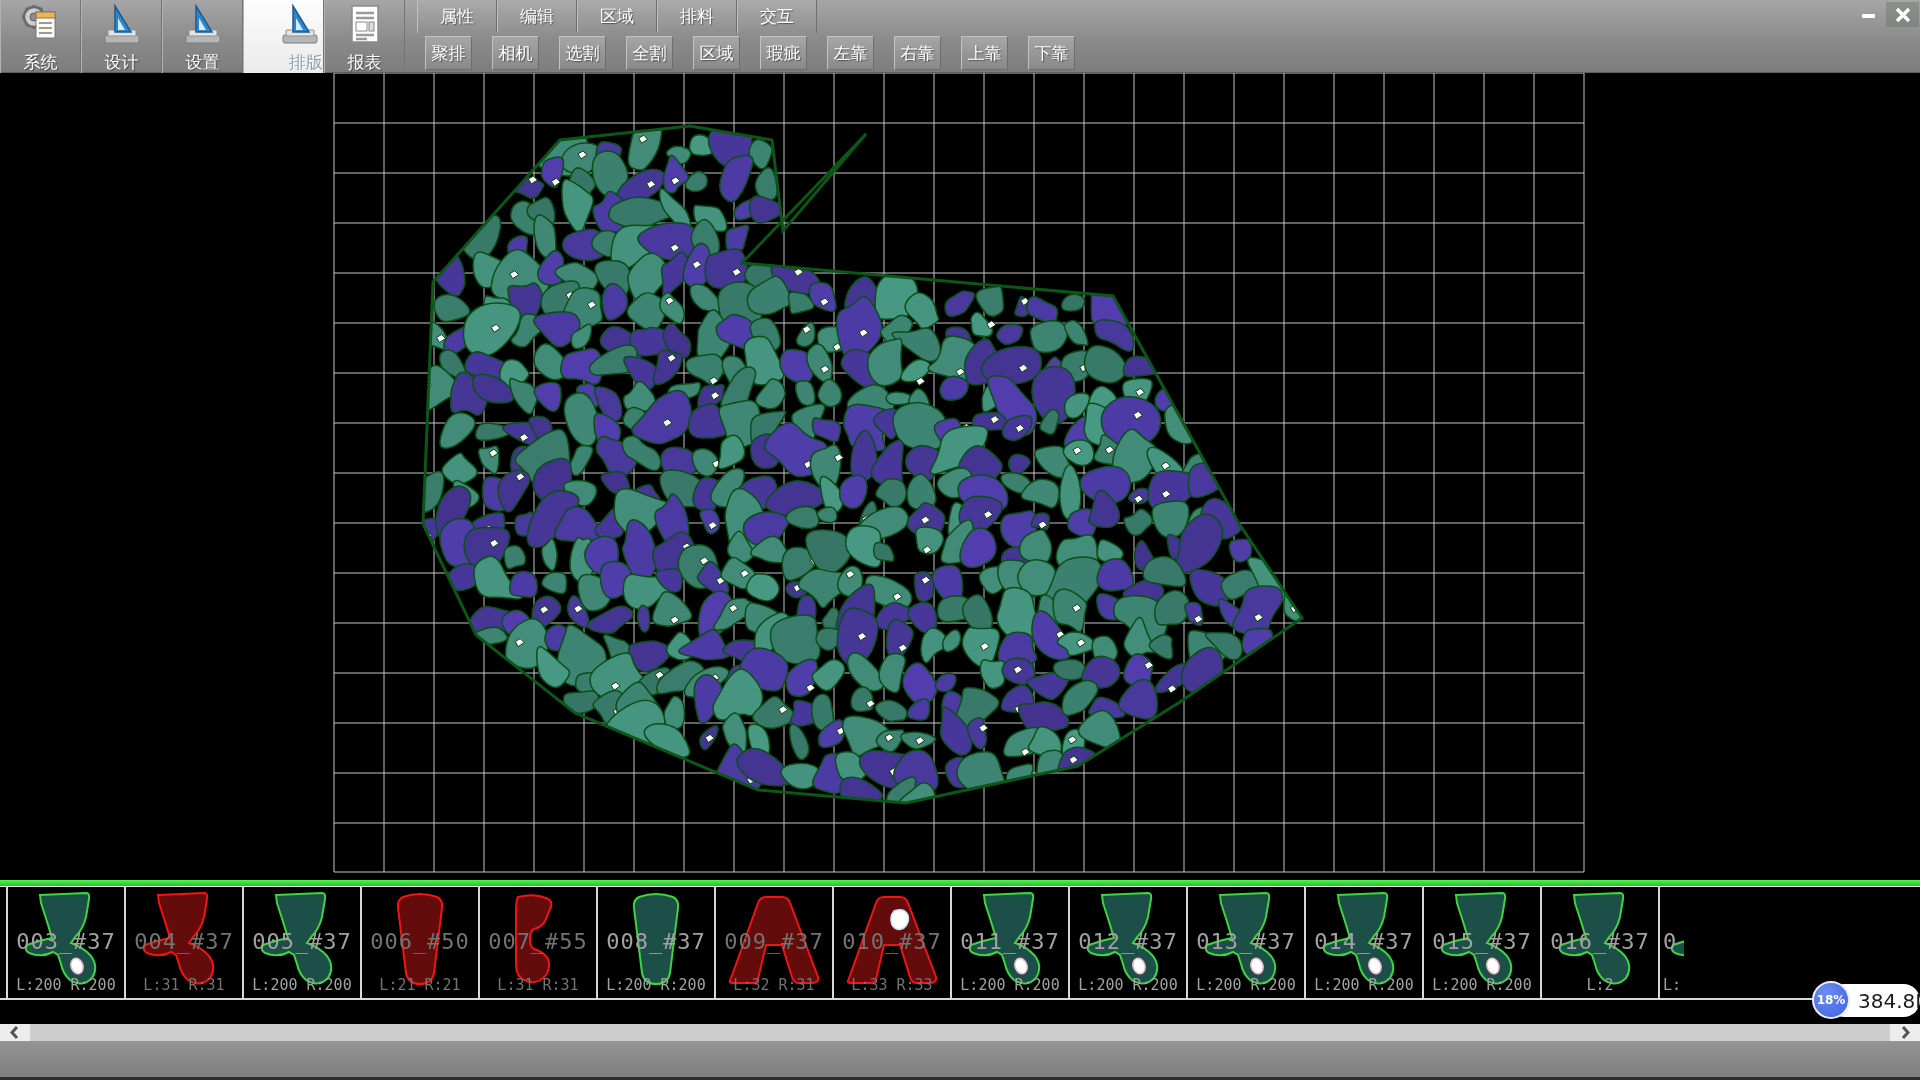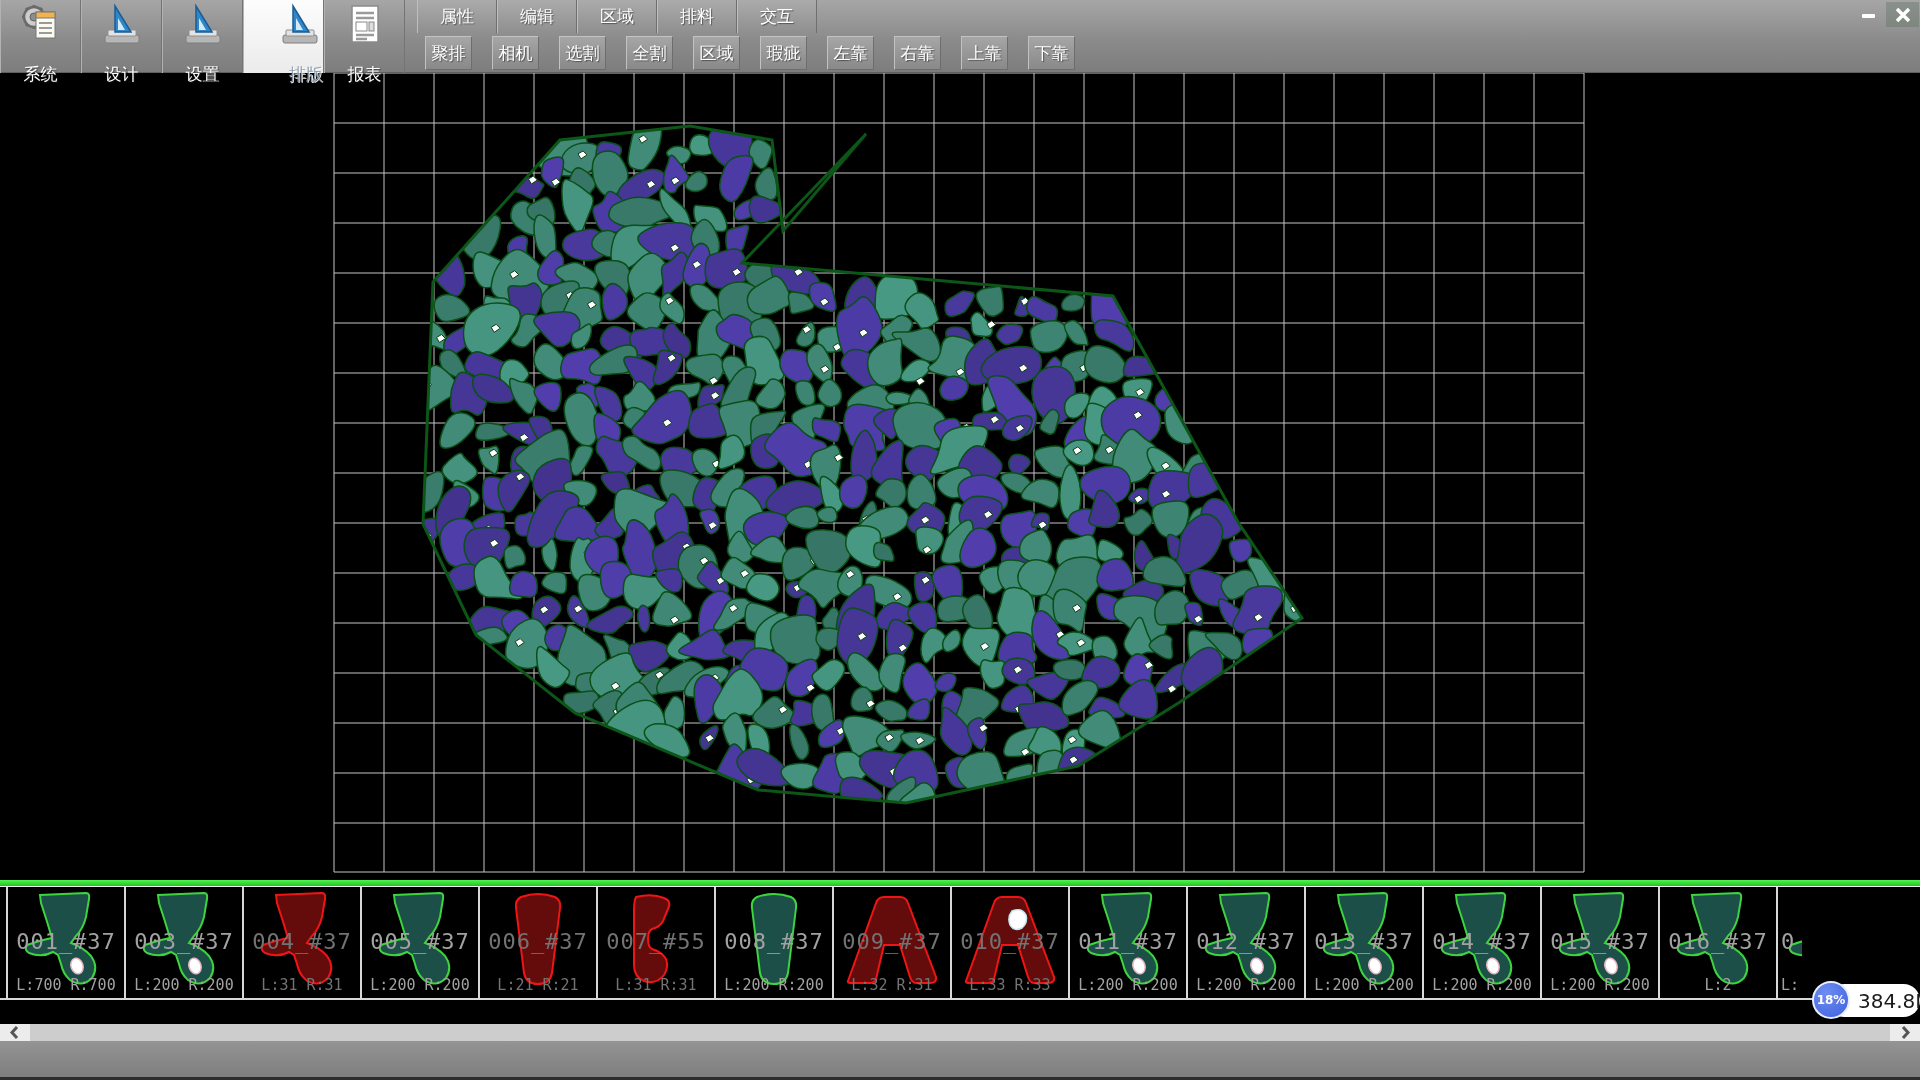--- a/index.html
+++ b/index.html
@@ -9,21 +9,21 @@
   
   .toolbar{position:absolute;left:0;top:0;width:100%;height:73px;
            background:linear-gradient(#a6a6a6,#8b8b8b 55%,#7d7d7d);
            border-bottom:1px solid #5f5f5f;box-sizing:border-box;}
   .big-buttons{position:absolute;left:0;top:0;height:73px;display:flex;}
   .tool-big{width:81px;height:73px;display:flex;flex-direction:column;align-items:center;
             padding-top:3px;box-sizing:border-box;cursor:default;
             border-right:1px solid #747474;border-left:1px solid #b2b2b2;}
   .tool-big.active{background:linear-gradient(#fdfdfd,#ebebeb);align-items:flex-end;}
   .tb-icon{height:46px;display:flex;align-items:center;}
-  .tb-label{font-size:17px;color:#fff;text-shadow:1px 1px 1px rgba(30,30,30,.6);margin-top:16px;}
+  .tb-label{font-size:17px;color:#fff;text-shadow:1px 1px 1px rgba(30,30,30,.6);margin-top:4px;}
   .tool-big.active .tb-label{color:#8fa0b0;text-shadow:1px 1px 0 rgba(255,255,255,.9);}
 
   .tab-row{position:absolute;left:417px;top:0;height:33px;display:flex;}
   .tab{width:80px;height:33px;line-height:33px;text-align:center;color:#fff;font-size:17px;
        text-shadow:1px 1px 1px rgba(30,30,30,.55);
        background:linear-gradient(#ababab,#8f8f8f);
        border-left:1px solid #bfbfbf;border-right:1px solid #6f6f6f;box-sizing:border-box;}
 
   .action-row{position:absolute;left:425px;top:36px;display:flex;gap:20px;}
   .action-btn{width:47px;height:34px;line-height:32px;text-align:center;color:#fff;font-size:17px;
@@ -776,28 +776,20 @@
       </g>
   </svg>
 
   <div class="green-line"></div>
   <div class="thumb-strip" id="thumb-strip">
       <div class="thumb-cell teal">
     <svg class="shape" width="100" height="104" viewBox="0 0 100 100">
       <path d="M24,4 L70,2 Q74,2 73,8 L70,26 Q67,38 60,45 L55,52 Q67,56 75,65 Q83,76 76,87 Q66,97 54,89 Q47,83 45,73 L42,64 L37,61 Q26,67 13,62 Q8,59 11,54 Q25,49 36,47 Q31,30 25,12 Z" fill="#1d4f49" stroke="#3ed43e" stroke-width="2"></path>
       <ellipse cx="61" cy="75" rx="6" ry="8" transform="rotate(-18 61 75)" fill="#ffffff" stroke="#e9b6c6" stroke-width="1.5"></ellipse>
     </svg>
-    <div class="t-label">001_#37</div>
-    <div class="t-lr">L:700 R:700</div>
-      </div>
-      <div class="thumb-cell teal">
-    <svg class="shape" width="100" height="104" viewBox="0 0 100 100">
-      <path d="M24,4 L70,2 Q74,2 73,8 L70,26 Q67,38 60,45 L55,52 Q67,56 75,65 Q83,76 76,87 Q66,97 54,89 Q47,83 45,73 L42,64 L37,61 Q26,67 13,62 Q8,59 11,54 Q25,49 36,47 Q31,30 25,12 Z" fill="#1d4f49" stroke="#3ed43e" stroke-width="2"></path>
-      <ellipse cx="61" cy="75" rx="6" ry="8" transform="rotate(-18 61 75)" fill="#ffffff" stroke="#e9b6c6" stroke-width="1.5"></ellipse>
-    </svg>
     <div class="t-label">003_#37</div>
     <div class="t-lr">L:200 R:200</div>
       </div>
       <div class="thumb-cell red">
     <svg class="shape" width="100" height="104" viewBox="0 0 100 100">
       <path d="M24,4 L70,2 Q74,2 73,8 L70,26 Q67,38 60,45 L55,52 Q67,56 75,65 Q83,76 76,87 Q66,97 54,89 Q47,83 45,73 L42,64 L37,61 Q26,67 13,62 Q8,59 11,54 Q25,49 36,47 Q31,30 25,12 Z" fill="#640c0c" stroke="#f01515" stroke-width="2"></path>
 
     </svg>
     <div class="t-label">004_#37</div>
     <div class="t-lr">L:31 R:31</div>
@@ -808,21 +800,21 @@
 
     </svg>
     <div class="t-label">005_#37</div>
     <div class="t-lr">L:200 R:200</div>
       </div>
       <div class="thumb-cell red">
     <svg class="shape" width="100" height="104" viewBox="0 0 100 100">
       <path d="M33,6 Q50,0 67,6 Q73,9 72,17 L64,82 Q62,93 50,93 Q38,93 36,82 L28,17 Q27,9 33,6 Z" fill="#640c0c" stroke="#f01515" stroke-width="2"></path>
 
     </svg>
-    <div class="t-label">006_#37</div>
+    <div class="t-label">006_#50</div>
     <div class="t-lr">L:21 R:21</div>
       </div>
       <div class="thumb-cell red">
     <svg class="shape" width="100" height="104" viewBox="0 0 100 100">
       <path d="M30,6 Q46,2 58,7 Q66,10 62,18 L57,30 Q54,36 46,38 Q42,40 42,48 Q42,56 46,58 Q56,61 60,68 Q63,76 58,84 Q50,94 38,90 Q28,86 28,74 L28,20 Q28,10 30,6 Z" fill="#640c0c" stroke="#f01515" stroke-width="2"></path>
 
     </svg>
     <div class="t-label">007_#55</div>
     <div class="t-lr">L:31 R:31</div>
       </div>

